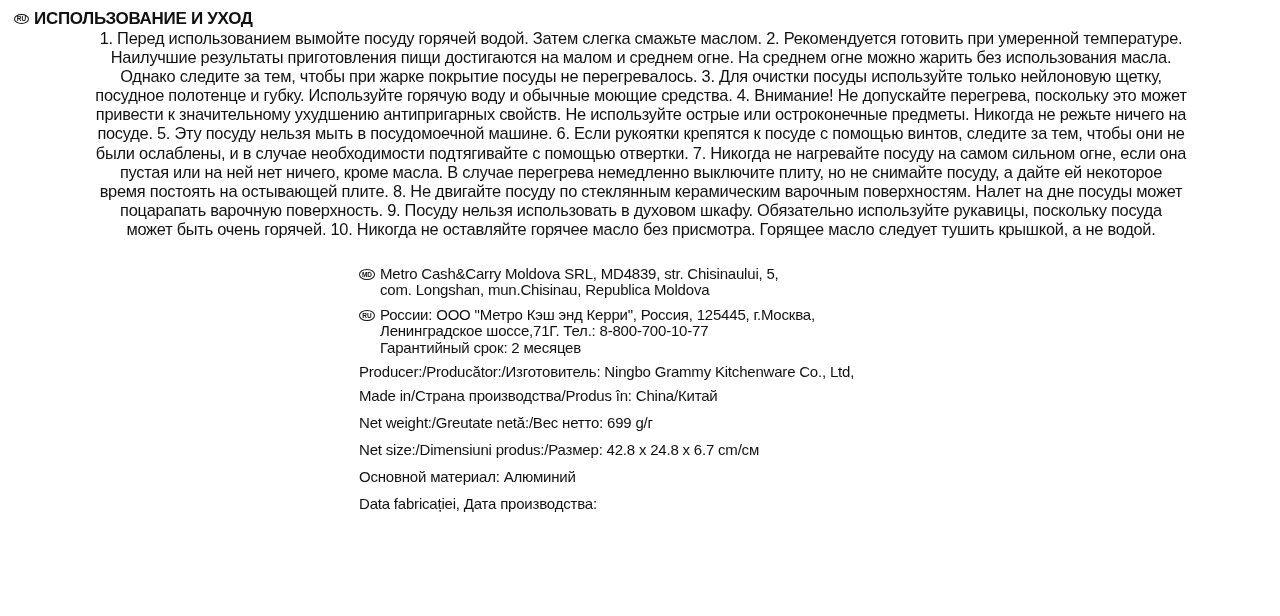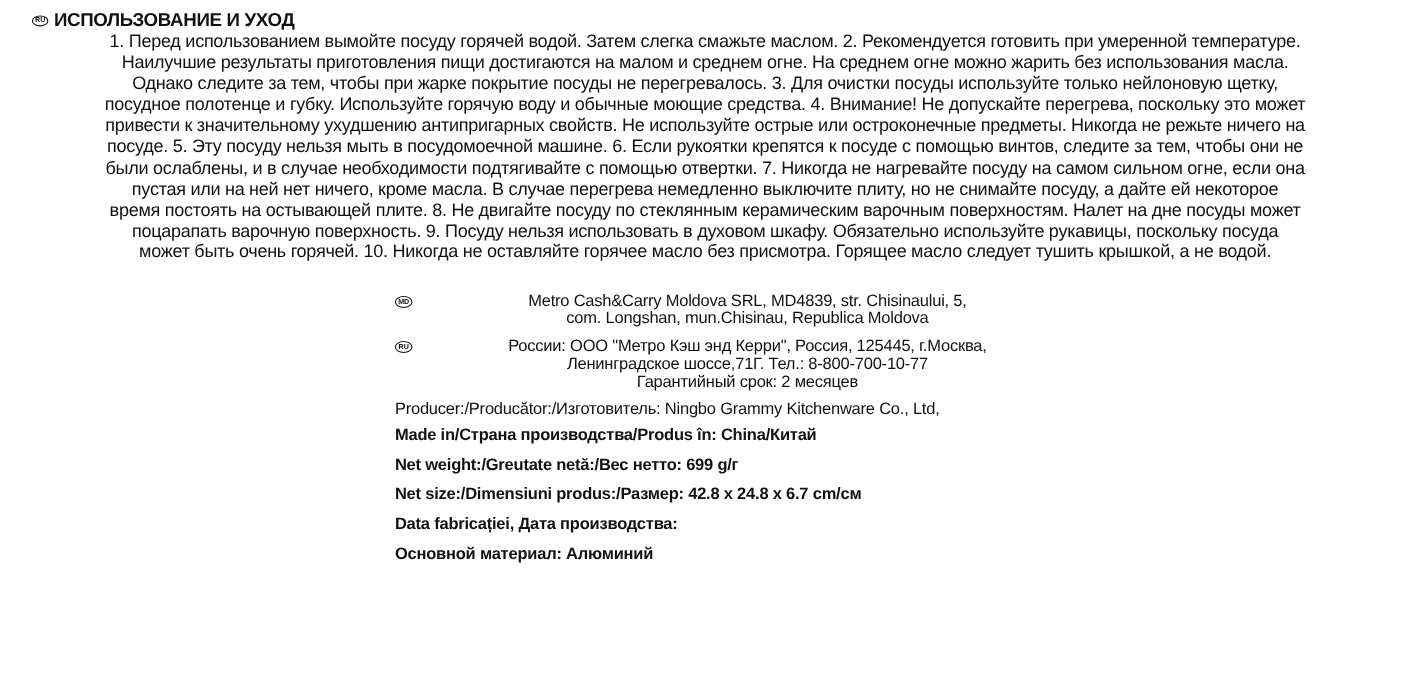--- a/index.html
+++ b/index.html
@@ -10,21 +10,21 @@
     height: 616px;
     overflow: hidden;
   }
   body {
     font-family: "Liberation Sans", "DejaVu Sans", sans-serif;
     color: #111111;
     position: relative;
   }
   .heading {
     position: absolute;
-    left: 29px;
+    left: 14px;
     top: 9px;
     font-size: 17px;
     font-weight: bold;
     line-height: 20px;
     letter-spacing: -0.3px;
     display: flex;
     align-items: center;
     white-space: nowrap;
   }
   .badge {
@@ -64,36 +64,34 @@
     line-height: 16.4px;
     letter-spacing: -0.2px;
     width: 620px;
   }
   .info .block {
     margin-bottom: 8px;
   }
   .info .withbadge {
     position: relative;
     padding-left: 21px;
-    text-align: center;
   }
   .info .withbadge .badge {
     position: absolute;
     left: 0;
     top: 3px;
     margin: 0;
     width: 16px;
     height: 11px;
     line-height: 11px;
     font-size: 6.5px;
   }
   .info .single {
     margin-bottom: 10.5px;
     white-space: nowrap;
-    font-weight: bold;
   }
   .info .line {
     display: block;
     white-space: nowrap;
   }
 </style>
 </head>
 <body>
 
 <div class="heading">
@@ -129,15 +127,15 @@
     <span class="line">Гарантийный срок: 2 месяцев</span>
   </div>
 
   <div class="block">
     <span class="line">Producer:/Producător:/Изготовитель: Ningbo Grammy Kitchenware Co., Ltd,</span>
   </div>
 
   <div class="single">Made in/Страна производства/Produs în: China/Китай</div>
   <div class="single">Net weight:/Greutate netă:/Вес нетто: 699 g/г</div>
   <div class="single">Net size:/Dimensiuni produs:/Размер: 42.8 x 24.8 x 6.7 cm/см</div>
+  <div class="single">Основной материал: Алюминий</div>
   <div class="single">Data fabricației, Дата производства:</div>
-  <div class="single">Основной материал: Алюминий</div>
 </div>
 
 </body></html>

